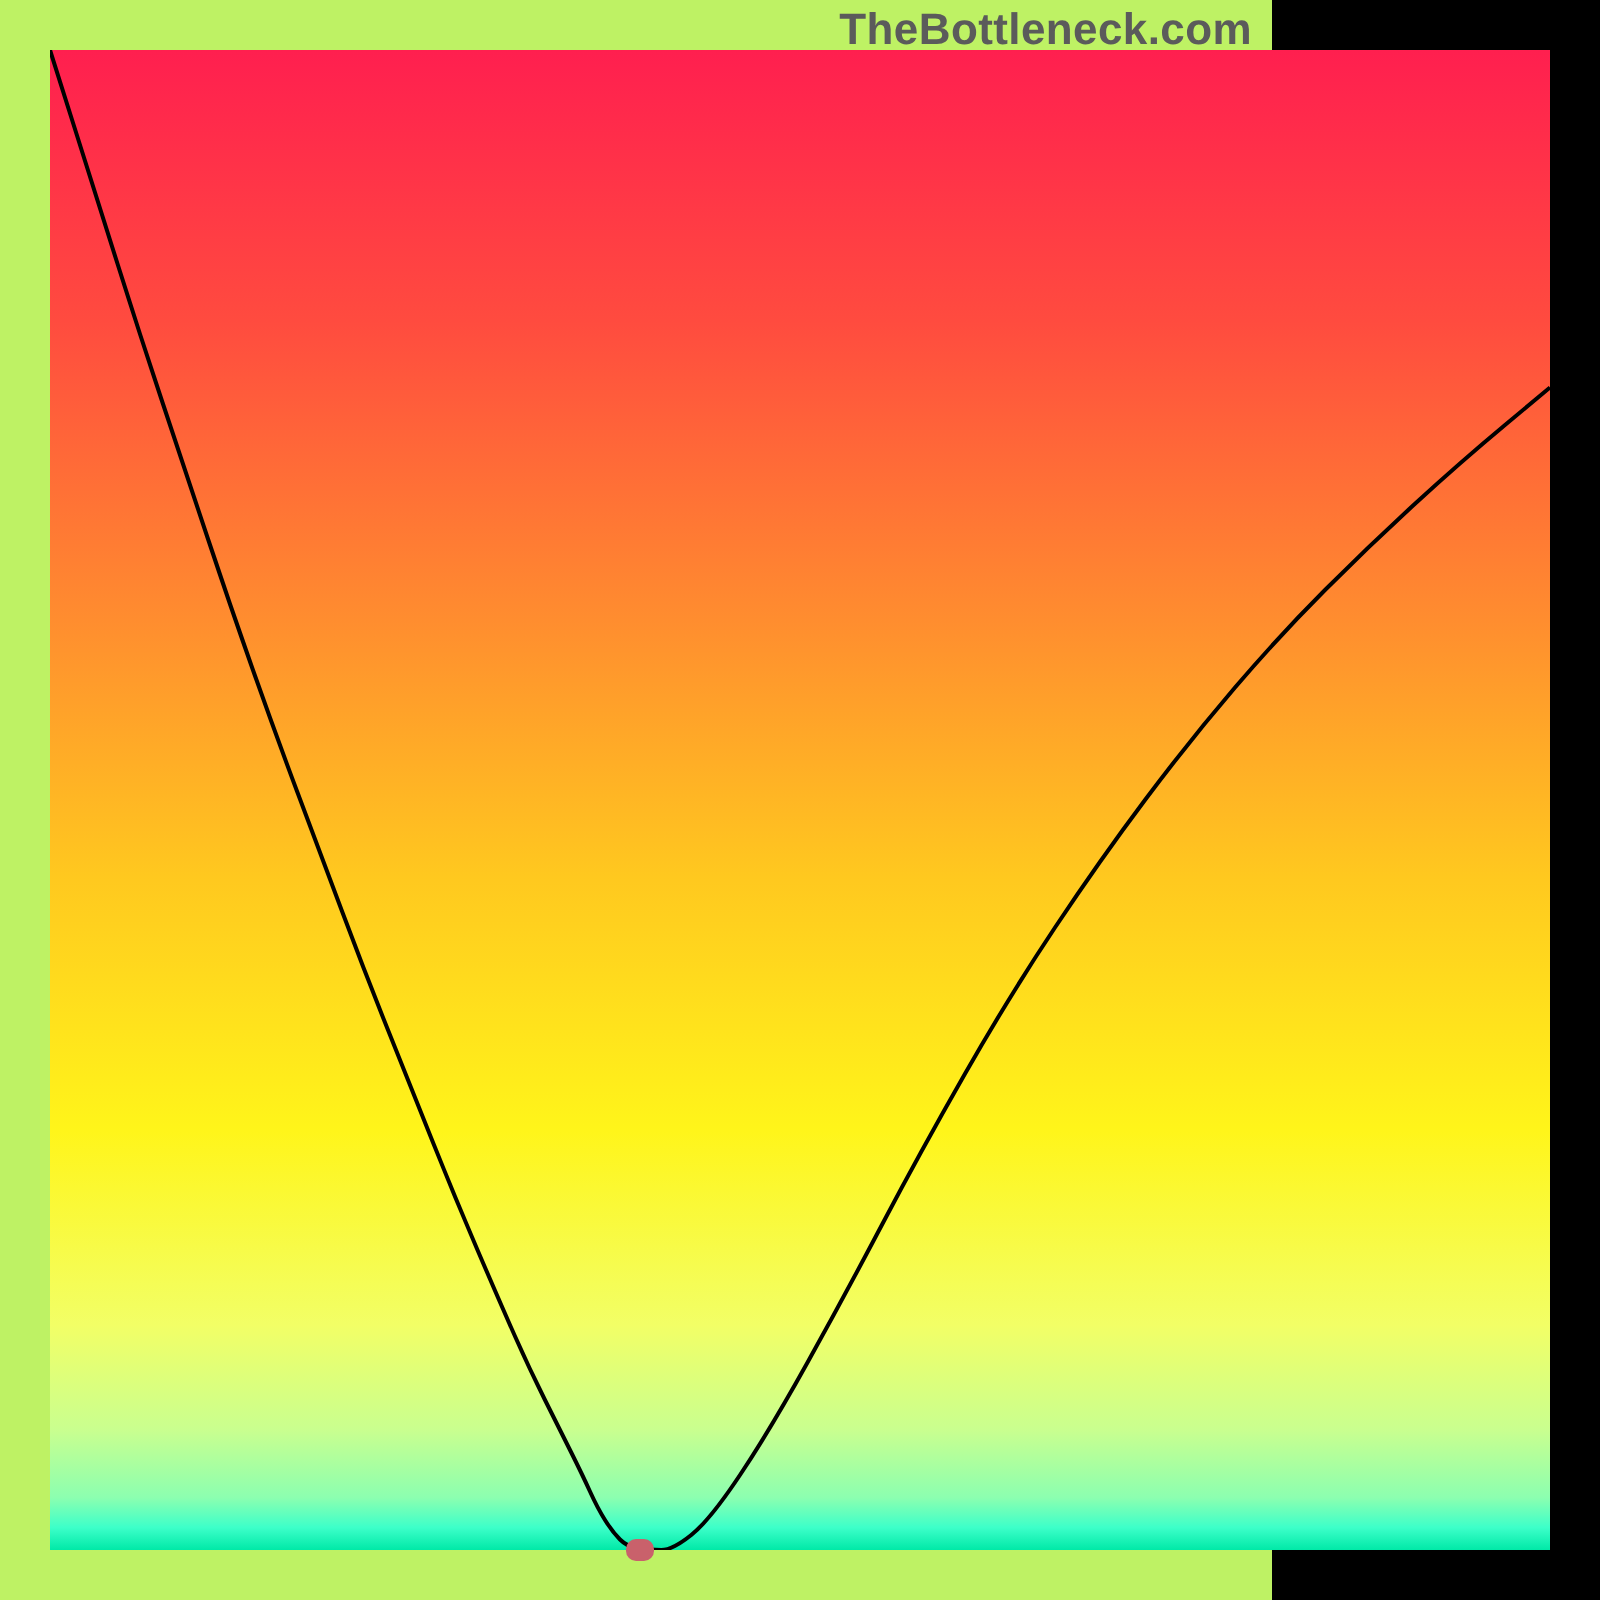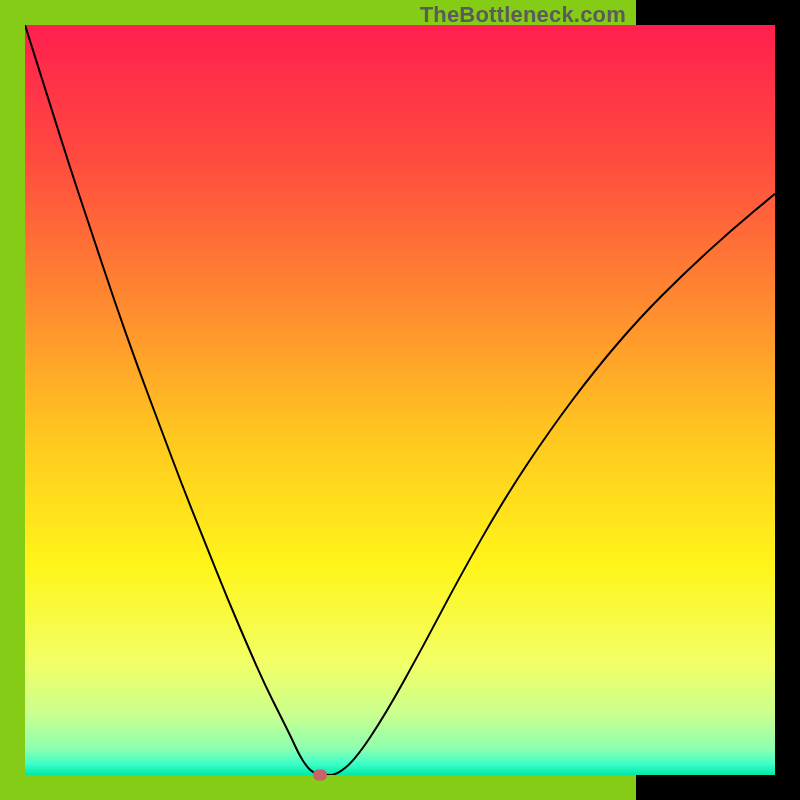--- a/index.html
+++ b/index.html
@@ -8,21 +8,21 @@
     width: 800px;
     height: 800px;
     background: #000;
     overflow: hidden;
     font-family: Arial, Helvetica, sans-serif;
   }
   .frame {
     position: relative;
     width: 636px;
     height: 800px;
-    background: #84cc16;
+    background: #bef264;
   }
   .watermark {
     position: absolute;
     top: 2px;
     right: 10px;
     color: #5b5b5b;
     font-size: 22px;
     font-weight: 600;
     letter-spacing: 0.2px;
     z-index: 10;

